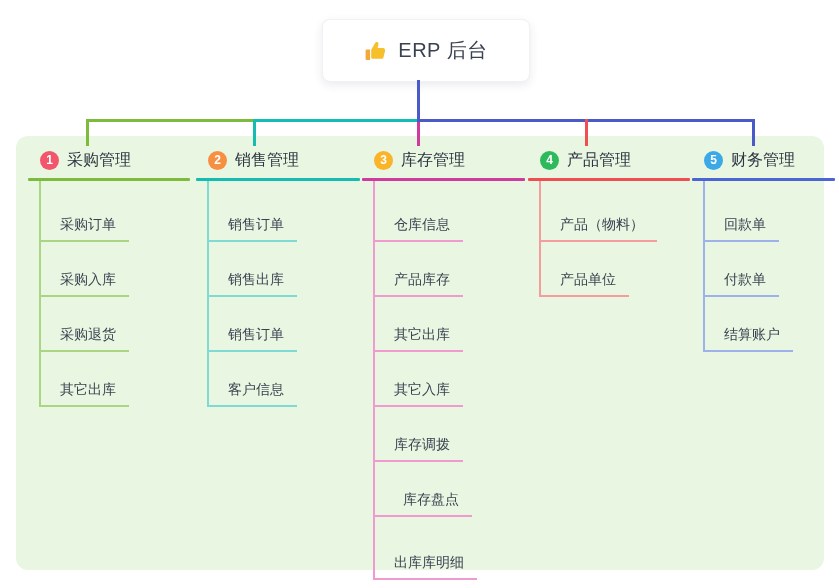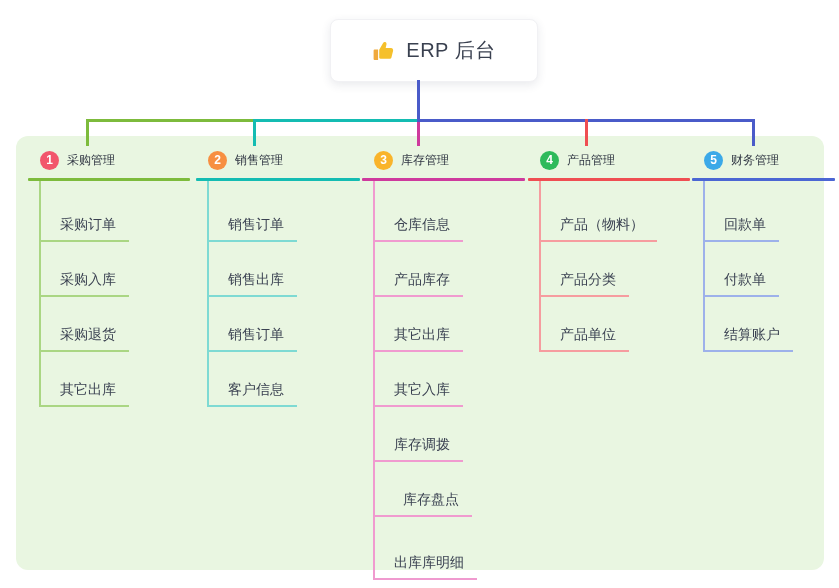--- a/index.html
+++ b/index.html
@@ -1,26 +1,26 @@
 <!DOCTYPE html>
 <html><head>
 <meta charset="utf-8">
 <style>
   html,body{margin:0;padding:0;background:#ffffff;}
   body{font-family:"Liberation Sans","DejaVu Sans",sans-serif;}
   .canvas{position:relative;width:839px;height:588px;background:#ffffff;overflow:hidden;}
   .panel{position:absolute;left:16px;top:136px;width:808px;height:434px;background:#e9f6e1;border-radius:12px;}
-  .root-card{position:absolute;left:330px;top:19px;width:206px;height:61px;background:#ffffff;border:1px solid #f1f1f4;border-radius:8px;box-shadow:0 3px 10px rgba(40,50,80,.10);display:flex;align-items:center;justify-content:center;gap:10px;cursor:default;}
+  .root-card{position:absolute;left:322px;top:19px;width:206px;height:61px;background:#ffffff;border:1px solid #f1f1f4;border-radius:8px;box-shadow:0 3px 10px rgba(40,50,80,.10);display:flex;align-items:center;justify-content:center;gap:10px;cursor:default;}
   .root-label{font-size:20px;color:#3a4150;letter-spacing:.5px;}
   .thumb-icon{width:24px;height:24px;display:inline-flex;}
   .line{position:absolute;}
   .branch{position:absolute;top:147px;}
   .branch-head{display:flex;align-items:center;gap:8px;padding-left:12px;height:26px;}
   .badge{width:19px;height:19px;border-radius:50%;color:#fff;font-size:12px;font-weight:bold;display:flex;align-items:center;justify-content:center;flex:0 0 auto;}
-  .branch-label{font-size:12px;color:#2f3542;font-weight:500;white-space:nowrap;}
+  .branch-label{font-size:16px;color:#2f3542;font-weight:500;white-space:nowrap;}
   .branch-underline{height:3px;margin-top:5px;border-radius:1px;}
   .children{margin-left:11px;border-left:2px solid;width:-moz-fit-content;width:fit-content;}
   .child{display:flex;align-items:flex-end;height:55px;padding:0 13px 6px 19px;border-bottom:2px solid;width:-moz-fit-content;width:fit-content;font-size:14px;color:#3b4252;white-space:nowrap;box-sizing:border-box;}
   .child:first-child{height:61px;}
 </style>
 </head>
 <body>
 
 <div class="canvas">
   <div class="panel"></div>
@@ -91,21 +91,20 @@
         </div>
       </div>
       <div class="branch" style="left: 528px; width: 162px;">
         <div class="branch-head">
           <span class="badge" style="background: rgb(46, 186, 91);">4</span>
           <span class="branch-label">产品管理</span>
         </div>
         <div class="branch-underline" style="background: rgb(239, 78, 82);"></div>
         <div class="children" style="border-left-color: rgb(246, 156, 159);">
           <div class="child" style="border-bottom-color: rgb(246, 156, 159);">产品（物料）</div>
-          <div class="child" style="border-bottom-color: rgb(246, 156, 159);">产品分类</div>
           <div class="child" style="border-bottom-color: rgb(246, 156, 159);">产品单位</div>
         </div>
       </div>
       <div class="branch" style="left: 692px; width: 143px;">
         <div class="branch-head">
           <span class="badge" style="background: rgb(59, 169, 232);">5</span>
           <span class="branch-label">财务管理</span>
         </div>
         <div class="branch-underline" style="background: rgb(75, 102, 211);"></div>
         <div class="children" style="border-left-color: rgb(157, 177, 234);">

